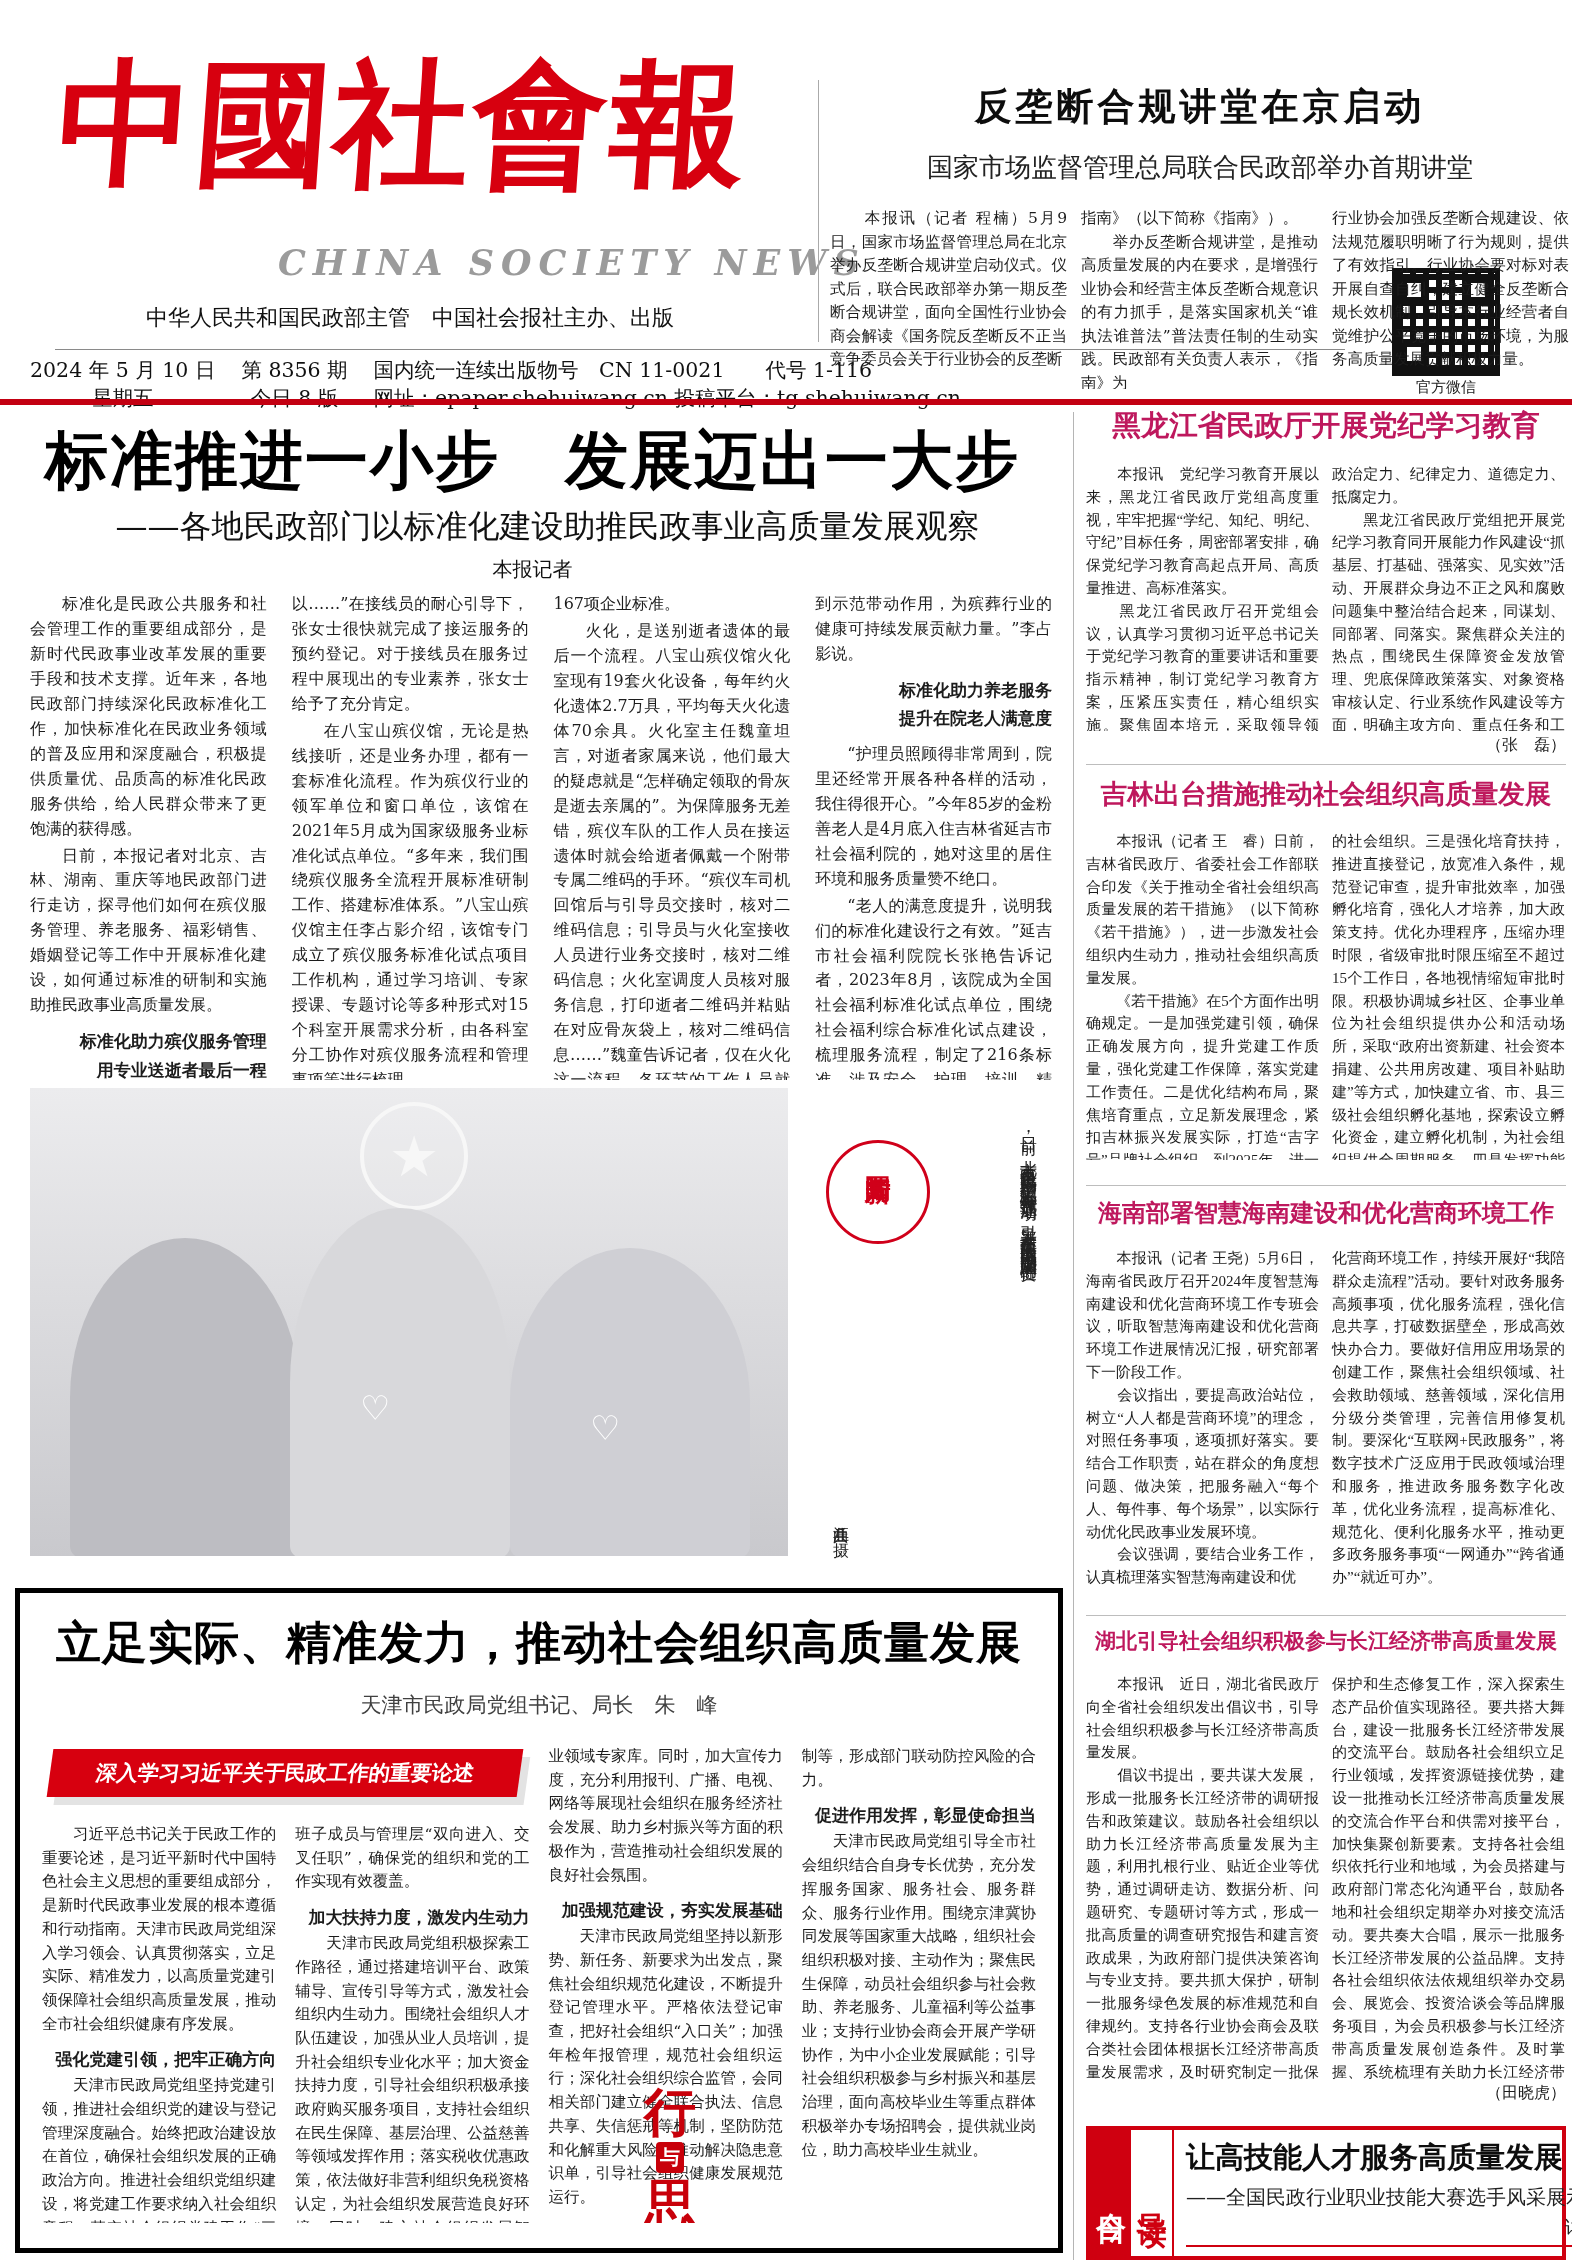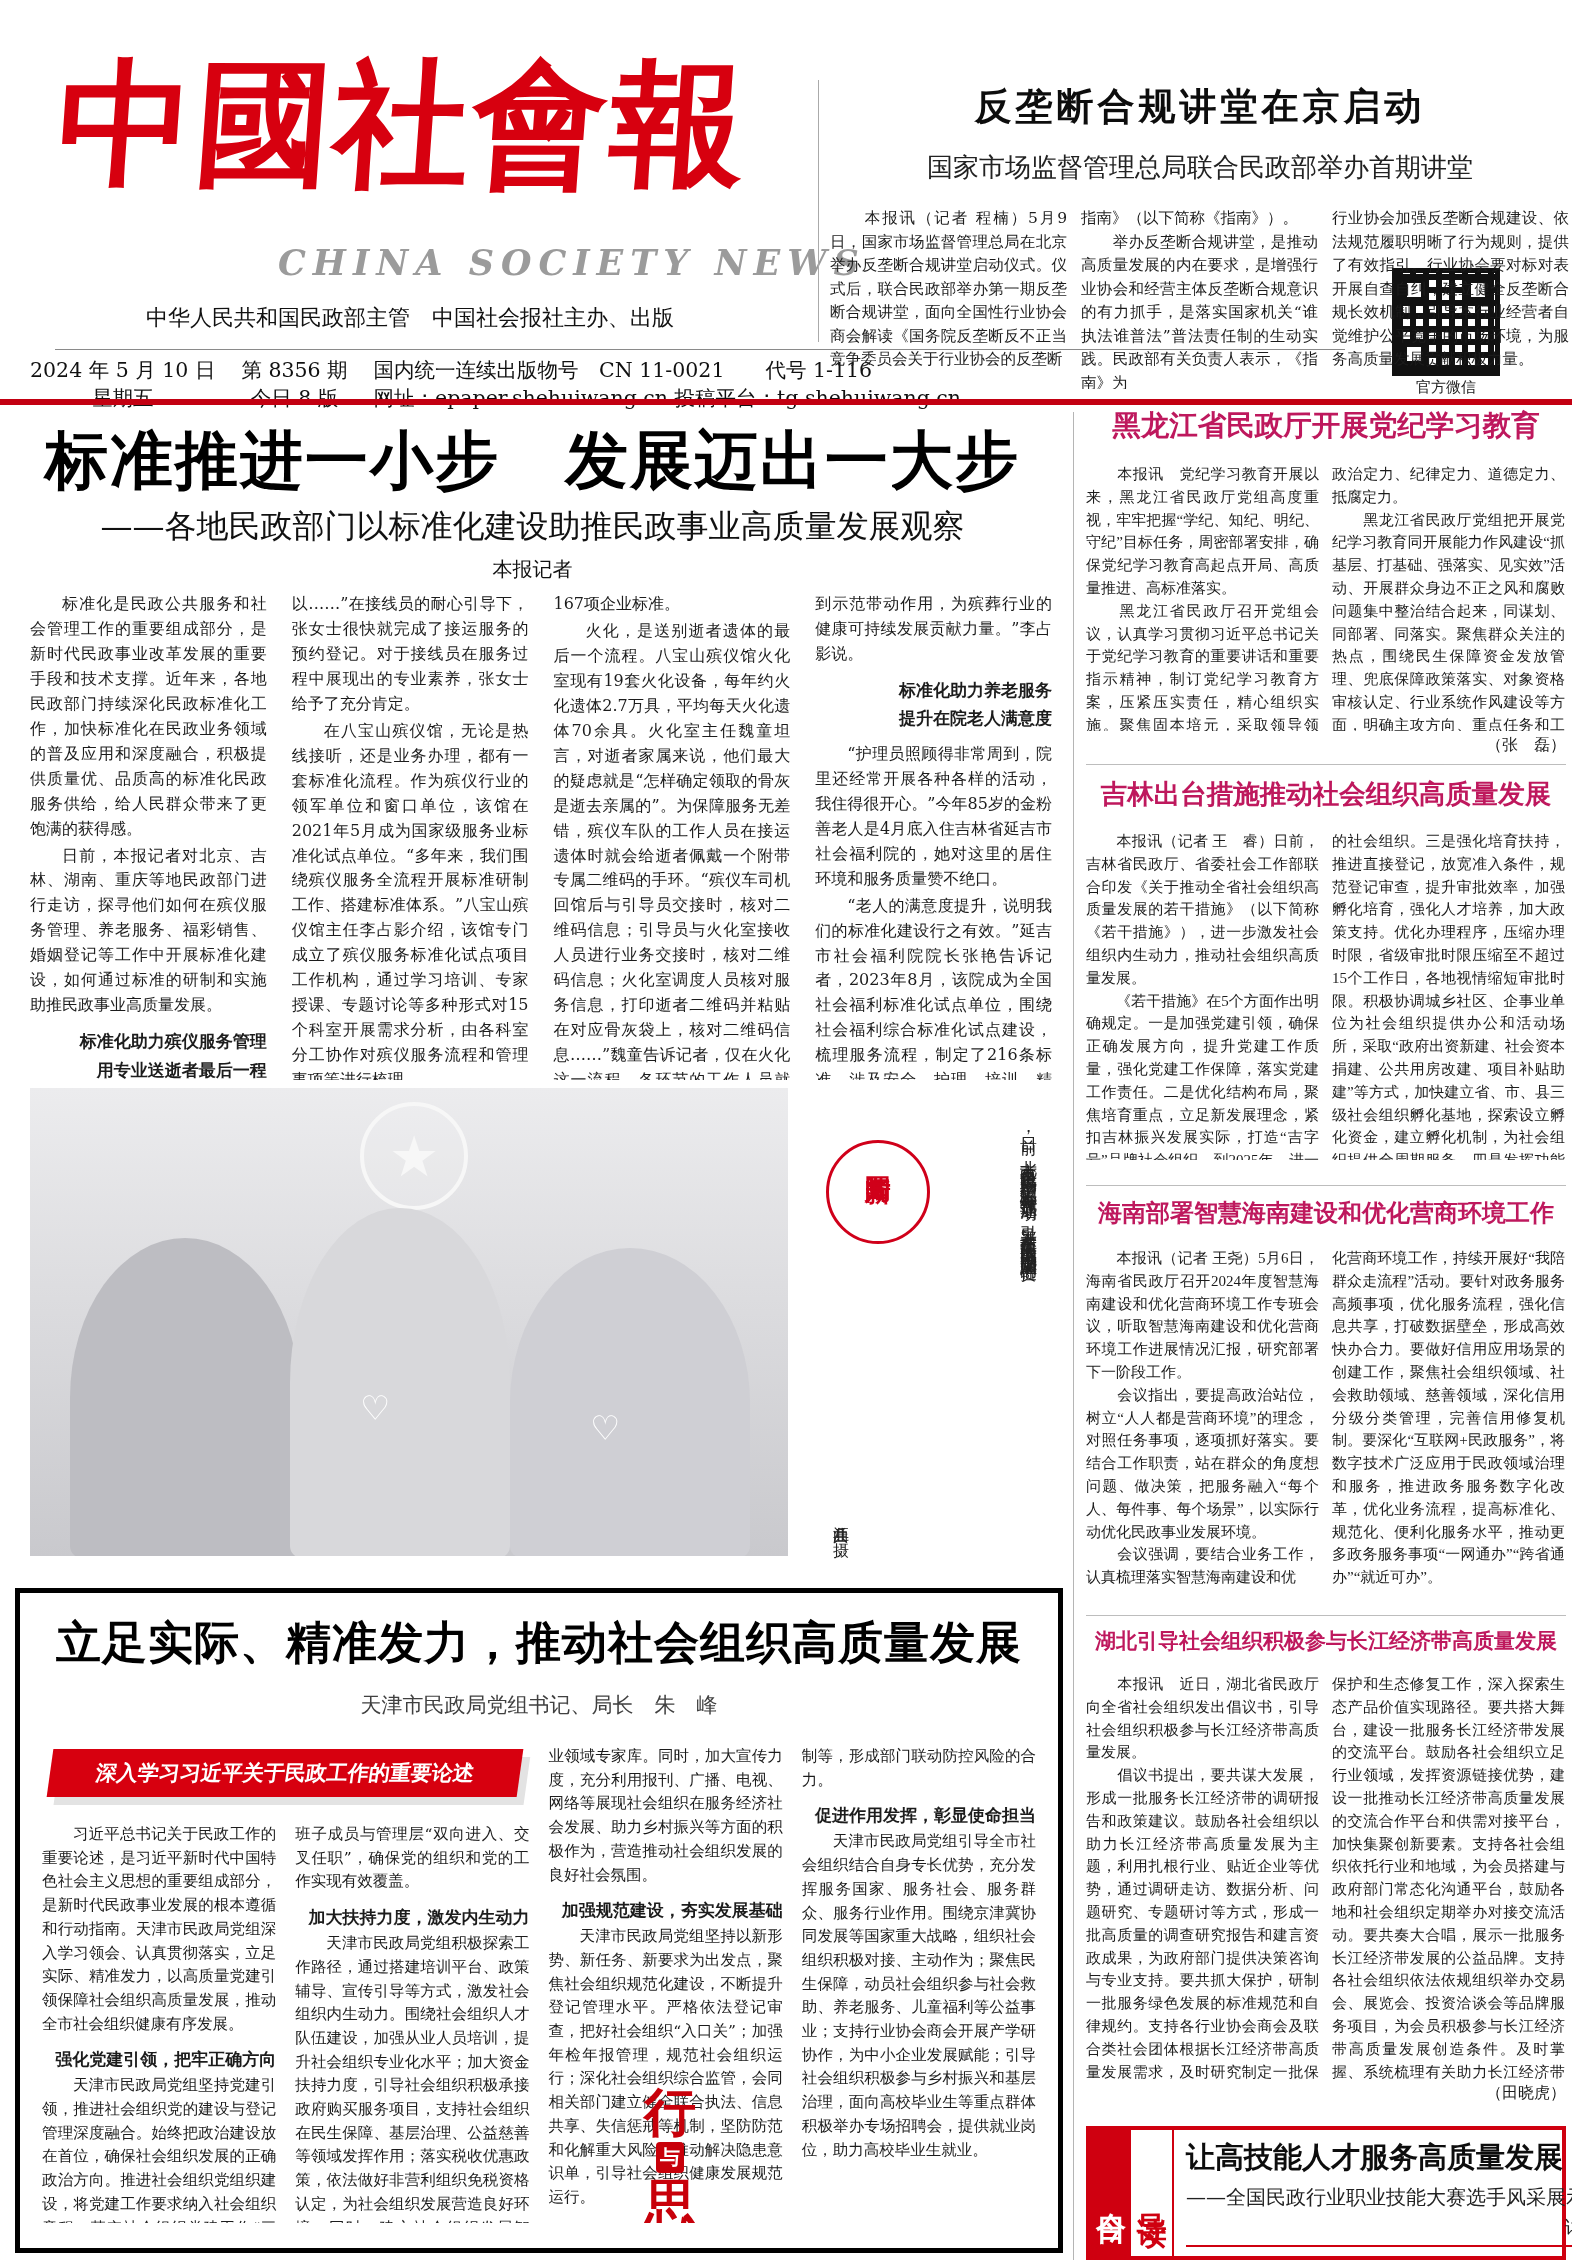--- a/index.html
+++ b/index.html
@@ -29,21 +29,21 @@
   .mast-vline{left:818px;top:80px;width:1px;height:262px;background:#aaa;}
   
   .l-wrap{left:830px;top:82px;width:740px;}
   .l-title{font-size:37px;font-weight:900;text-align:center;color:#0d0d0d;letter-spacing:4px;}
   .l-sub{margin-top:18px;font-size:26px;text-align:center;color:#222;}
   .l-body{margin-top:22px;display:flex;gap:14px;height:182px;overflow:hidden;}
   .l-col{width:237px;font-size:15.5px;line-height:1.52;}
   
   .m-headline{left:0;top:418px;width:1065px;text-align:center;font-size:63px;font-weight:900;
               color:#000;letter-spacing:2px;font-family:"DejaVu Sans",sans-serif;}
-  .m-sub{left:0;top:505px;width:1065px;text-align:center;font-size:32px;color:#111;}
+  .m-sub{left:0;top:505px;width:1065px;text-align:center;font-size:32px;color:#111;padding-left:15px;}
   .m-byline{left:0;top:556px;width:1065px;text-align:center;font-size:20px;color:#111;}
   .m-body{left:30px;top:592px;width:1022px;height:488px;display:flex;gap:25px;overflow:hidden;}
   .m-col{width:237px;font-size:16px;line-height:1.56;}
   .m-col p{margin:0 0 2px;text-indent:2em;}
   .m-col p.cont{text-indent:0;}
   .colhead{font-family:"DejaVu Sans",sans-serif;font-weight:bold;font-size:17px;text-align:right;
            text-indent:0 !important;margin:10px 0 2px !important;}
   .colhead.b2{margin:0 0 10px !important;}
   .main-sidebar-vline{left:1073px;top:412px;width:1px;height:1848px;background:#b5b5b5;}
   

